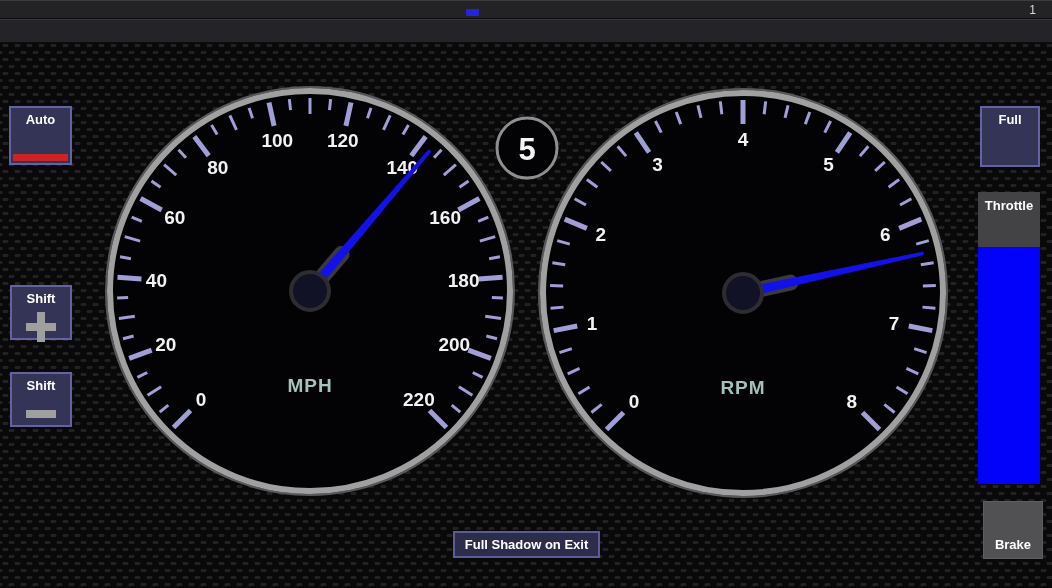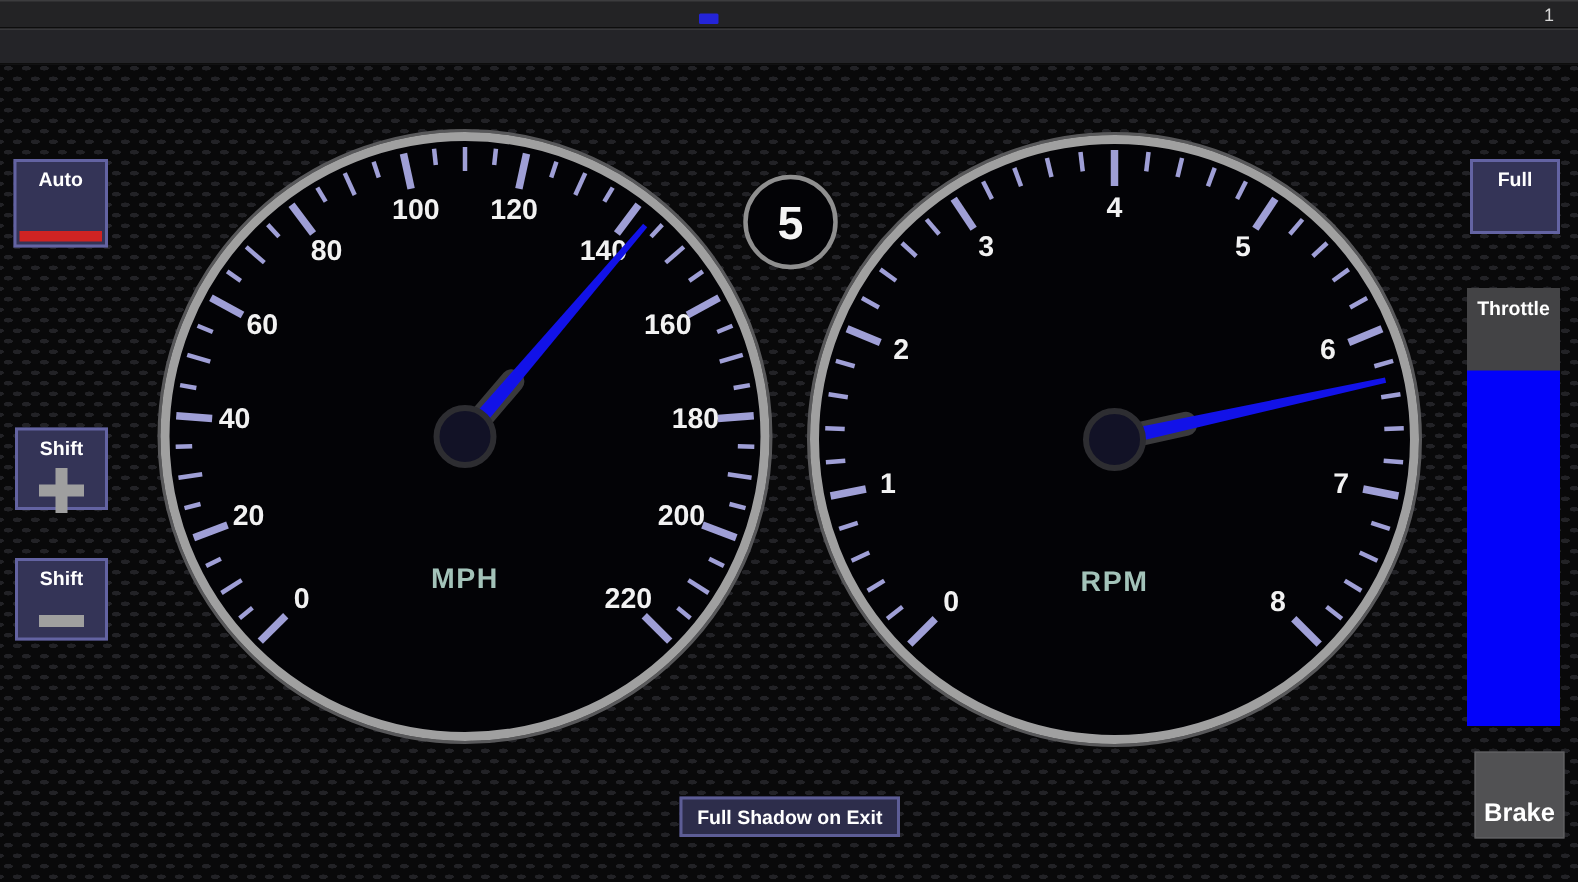--- a/index.html
+++ b/index.html
@@ -30,21 +30,21 @@
   .plus-icon{position:relative;width:30px;height:30px;margin:6px auto 0;}
   .plus-icon::before{content:"";position:absolute;left:0;top:11px;width:30px;height:8px;background:#9f9f9f;}
   .plus-icon::after{content:"";position:absolute;left:11px;top:0;width:8px;height:30px;background:#9f9f9f;}
   .minus-icon{position:relative;width:30px;height:8px;background:#9f9f9f;margin:17px auto 0;}
   
   .throttle{position:absolute;left:978px;top:192px;width:62px;height:292px;background:#434345;}
   .throttle-label{position:relative;z-index:2;margin-top:6px;text-align:center;color:#fff;
                   font-weight:bold;font-size:13px;}
   .throttle-fill{position:absolute;left:0;right:0;bottom:0;z-index:1;}
   .brake{position:absolute;left:983px;top:501px;width:60px;height:58px;background:#515153;
-         box-sizing:border-box;border:1px solid #5d5d5f;color:#fff;font-weight:bold;font-size:17px;
+         box-sizing:border-box;border:1px solid #5d5d5f;color:#fff;font-weight:bold;font-size:13px;
          text-align:center;}
   .brake .cap{position:absolute;bottom:6px;left:0;right:0;}
   
   .save-btn{position:absolute;left:453px;top:531px;width:147px;height:27px;box-sizing:border-box;
             background:#2d2d4b;border:2px solid #5d5d96;color:#fff;font-weight:bold;font-size:13px;
             text-align:center;line-height:23px;}
 </style>
 </head>
 <body>
 
@@ -200,21 +200,21 @@
   <div class="nbtn" style="left:10px;top:266px;width:62px;height:55px;">
     <div class="cap">Shift</div>
     <div class="plus-icon"></div>
   </div>
 
   <div class="nbtn" style="left:10px;top:353px;width:62px;height:55px;">
     <div class="cap">Shift</div>
     <div class="minus-icon"></div>
   </div>
 
-  <div class="nbtn" style="left:980px;top:87px;width:60px;height:50px;">
+  <div class="nbtn" style="left:980px;top:87px;width:60px;height:61px;">
     <div class="cap">Full</div>
   </div>
 
   <div class="throttle">
     <div class="throttle-label">Throttle</div>
     <div class="throttle-fill" id="throttle-fill" style="height: 81%; background: rgb(2, 2, 250);"></div>
   </div>
 
   <div class="brake">
     <div class="cap">Brake</div>

